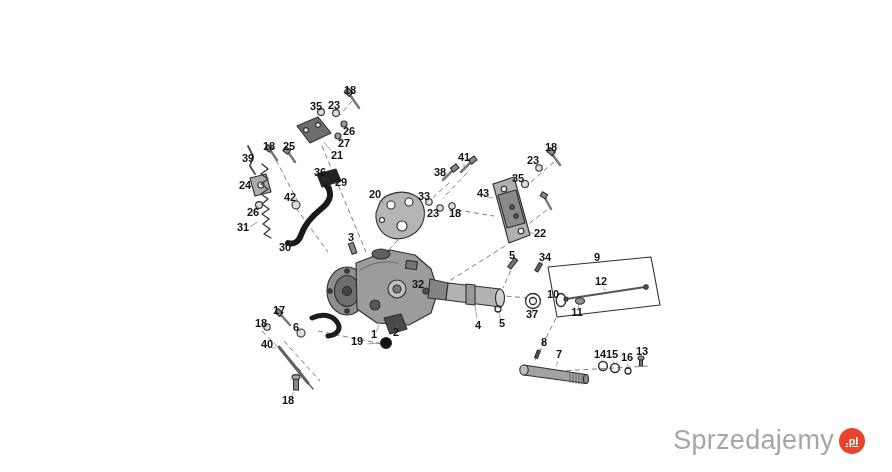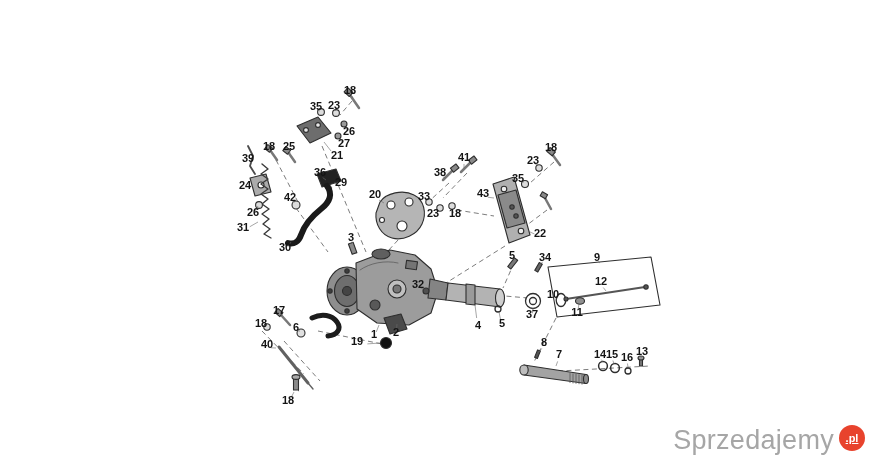--- a/index.html
+++ b/index.html
@@ -15,21 +15,21 @@
   .parts { stroke:#2e2e2e; stroke-width:1.1; stroke-linejoin:round; stroke-linecap:round; }
   .shank { stroke:#787878; stroke-width:2.5; }
   .thin  { stroke:#555555; stroke-width:0.8; }
   .part-label {
     font-family:"Liberation Sans", sans-serif;
     font-size:11px; font-weight:bold; fill:#141414; text-anchor:middle;
   }
   .leader { stroke:#6a6a6a; stroke-width:0.6; }
   .watermark {
     position:absolute; right:27px; bottom:16px;
-    display:flex; gap:5px; user-select:none;
+    display:flex; align-items:center; gap:5px; user-select:none;
   }
   .wm-text { font-size:27px; letter-spacing:0.3px; }
   .wm-badge {
     width:26px; height:26px; border-radius:50%;
     display:flex; align-items:center; justify-content:center;
     font-size:11px; font-weight:bold;text-decoration:underline;
   }
 </style>
 </head>
 <body>

